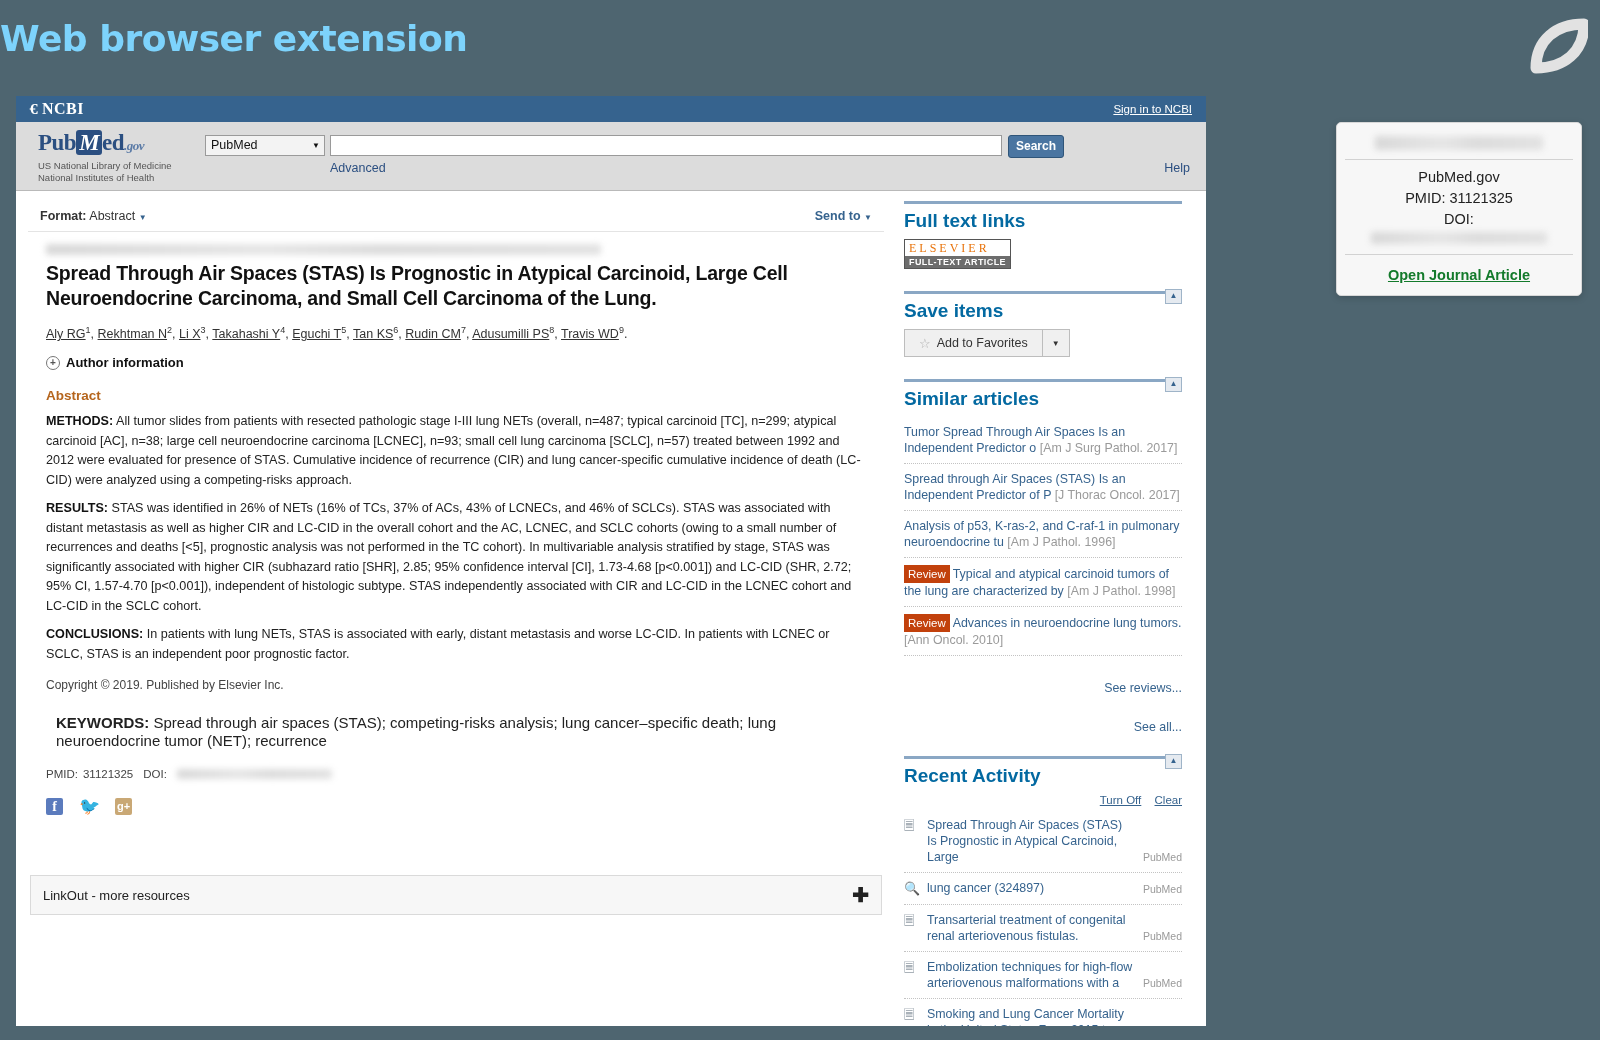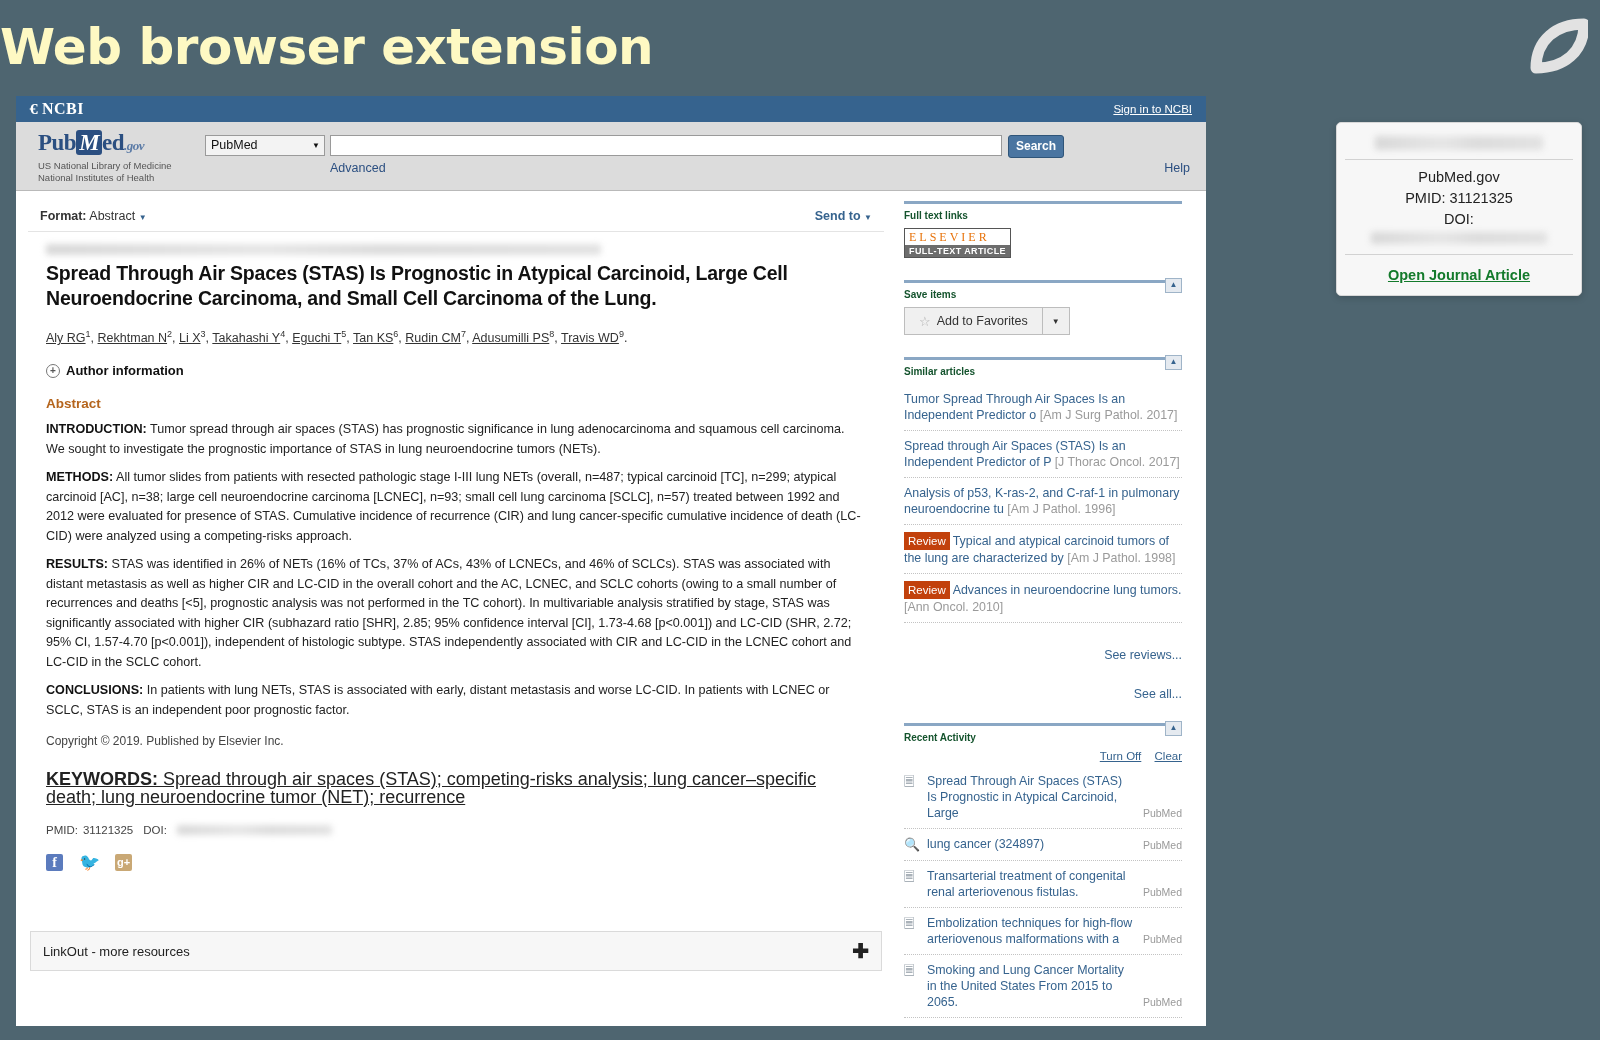--- a/index.html
+++ b/index.html
@@ -6,21 +6,21 @@
   body{
     width:1600px;height:1040px;
     background:#4e6570;
     font-family:"Liberation Sans", sans-serif;
     overflow:hidden;
     position:relative;
   }
   
   .slide-title{
     position:absolute;left:0px;top:18px;
-    font-size:50px;font-weight:bold;color:#fef9c3;
+    font-size:36px;font-weight:bold;color:#7dd3fc;
     letter-spacing:-0.5px;
     font-family:"DejaVu Sans", sans-serif;
   }
   .brand-logo{
     position:absolute;right:12px;top:18px;
     width:66px;height:56px;
   }
   
   .browser{
     position:absolute;left:16px;top:96px;
@@ -116,21 +116,21 @@
   .redacted{
     background:linear-gradient(90deg,#d8d8d8,#e6e6e6 40%,#dcdcdc 60%,#e2e2e2);
     filter:blur(3px);border-radius:2px;
   }
   .cite-blur{margin:12px 0 6px 30px;width:555px;height:11px;}
   .art-title{
     margin:6px 30px 0 30px;font-size:19.5px;font-weight:bold;color:#111;
     line-height:25px;letter-spacing:-0.2px;
   }
   .authors{
-    margin:10px 30px 0 30px;font-size:12.5px;color:#333;line-height:26px;
+    margin:10px 30px 0 30px;font-size:12.5px;color:#333;line-height:18px;
   }
   .authors a{color:#333;text-decoration:underline;}
   .authors sup{font-size:9px;}
   .author-info{
     margin:12px 30px 0 30px;font-size:13px;font-weight:bold;color:#111;
     display:flex;align-items:center;gap:6px;cursor:pointer;
   }
   .plus-circ{
     width:12px;height:12px;border-radius:50%;border:1px solid #777;
     color:#555;font-size:10px;line-height:11px;text-align:center;font-weight:bold;
@@ -138,39 +138,39 @@
   }
   .abs-head{
     margin:18px 30px 4px 30px;font-size:13.5px;font-weight:bold;color:#b5651d;
   }
   .abs-p{
     margin:9px 30px 0 30px;font-size:12.6px;color:#222;line-height:19.5px;
     text-align:left;
   }
   .abs-p b{color:#111;}
   .copy-line{margin:14px 30px 0 30px;font-size:12px;color:#444;}
-  .kw{margin:22px 30px 0 30px;font-size:18px;color:#222;line-height:18px;text-decoration:underline;}
+  .kw{margin:22px 30px 0 40px;font-size:15px;color:#222;line-height:18px;}
   .pmid-line{margin:18px 30px 0 30px;font-size:11.5px;color:#444;display:flex;align-items:center;gap:10px;}
   .doi-blur{display:inline-block;width:155px;height:10px;}
   .social{margin:18px 30px 0 30px;display:flex;gap:16px;align-items:center;}
   .soc{width:17px;height:17px;border-radius:2px;display:inline-block;cursor:pointer;}
   .soc-fb{background:#5b7bbd;color:#fff;font-family:"Liberation Serif",serif;font-weight:bold;font-size:14px;text-align:center;line-height:17px;}
   .soc-tw{color:#55acee;font-size:17px;line-height:17px;text-align:center;width:20px;}
   .soc-gp{background:#c9a875;color:#fff;font-size:11px;font-weight:bold;text-align:center;line-height:17px;}
   .linkout{
     margin:60px 14px 0 14px;border:1px solid #dadada;background:#f7f7f7;
     height:38px;display:flex;align-items:center;justify-content:space-between;
     padding:0 12px;cursor:pointer;
   }
   .linkout-label{font-size:13px;color:#222;font-weight:normal;}
   .linkout-plus{font-size:20px;font-weight:bold;color:#222;}
   
   .panel{margin:0 14px 0 8px;position:relative;}
   .panel-rule{height:3px;background:#8aa7c4;margin-bottom:6px;}
-  .panel-title{font-size:10px;font-weight:bold;color:#14532d;margin-bottom:7px;}
+  .panel-title{font-size:19px;font-weight:bold;color:#0369a1;margin-bottom:7px;}
   .panel-collapse{
     position:absolute;right:0;top:-2px;width:15px;height:13px;
     background:#e5eaf0;border:1px solid #9fb4c8;color:#36638e;
     font-size:8px;text-align:center;line-height:12px;cursor:pointer;
   }
   .elsevier{
     display:inline-block;border:1px solid #555;background:#fff;cursor:pointer;
   }
   .els-top{color:#e8730b;font-family:"Liberation Serif",serif;font-size:12px;
     letter-spacing:3px;padding:1px 4px 0 4px;font-weight:normal;}
@@ -294,21 +294,20 @@
       <div class="authors"><a>Aly RG</a><sup>1</sup>, <a>Rekhtman N</a><sup>2</sup>, <a>Li X</a><sup>3</sup>, <a>Takahashi Y</a><sup>4</sup>, <a>Eguchi T</a><sup>5</sup>, <a>Tan KS</a><sup>6</sup>, <a>Rudin CM</a><sup>7</sup>, <a>Adusumilli PS</a><sup>8</sup>, <a>Travis WD</a><sup>9</sup>.</div>
 
       <div class="author-info">
         <span class="plus-circ">+</span>
         <span>Author information</span>
       </div>
 
       <div class="abs-head">Abstract</div>
 
       <div id="abstract-sections">
-          <div class="abs-p"><b>INTRODUCTION:</b><span> Tumor spread through air spaces (STAS) has prognostic significance in lung adenocarcinoma and squamous cell carcinoma. We sought to investigate the prognostic importance of STAS in lung neuroendocrine tumors (NETs).</span></div>
           <div class="abs-p"><b>METHODS:</b><span> All tumor slides from patients with resected pathologic stage I-III lung NETs (overall, n=487; typical carcinoid [TC], n=299; atypical carcinoid [AC], n=38; large cell neuroendocrine carcinoma [LCNEC], n=93; small cell lung carcinoma [SCLC], n=57) treated between 1992 and 2012 were evaluated for presence of STAS. Cumulative incidence of recurrence (CIR) and lung cancer-specific cumulative incidence of death (LC-CID) were analyzed using a competing-risks approach.</span></div>
           <div class="abs-p"><b>RESULTS:</b><span> STAS was identified in 26% of NETs (16% of TCs, 37% of ACs, 43% of LCNECs, and 46% of SCLCs). STAS was associated with distant metastasis as well as higher CIR and LC-CID in the overall cohort and the AC, LCNEC, and SCLC cohorts (owing to a small number of recurrences and deaths [&lt;5], prognostic analysis was not performed in the TC cohort). In multivariable analysis stratified by stage, STAS was significantly associated with higher CIR (subhazard ratio [SHR], 2.85; 95% confidence interval [CI], 1.73-4.68 [p&lt;0.001]) and LC-CID (SHR, 2.72; 95% CI, 1.57-4.70 [p&lt;0.001]), independent of histologic subtype. STAS independently associated with CIR and LC-CID in the LCNEC cohort and LC-CID in the SCLC cohort.</span></div>
           <div class="abs-p"><b>CONCLUSIONS:</b><span> In patients with lung NETs, STAS is associated with early, distant metastasis and worse LC-CID. In patients with LCNEC or SCLC, STAS is an independent poor prognostic factor.</span></div>
         </div>
 
       <div class="copy-line">Copyright © 2019. Published by Elsevier Inc.</div>
 
       <div class="kw"><b>KEYWORDS:</b><span> Spread through air spaces (STAS); competing-risks analysis; lung cancer–specific death; lung neuroendocrine tumor (NET); recurrence</span></div>
 
       <div class="pmid-line">

